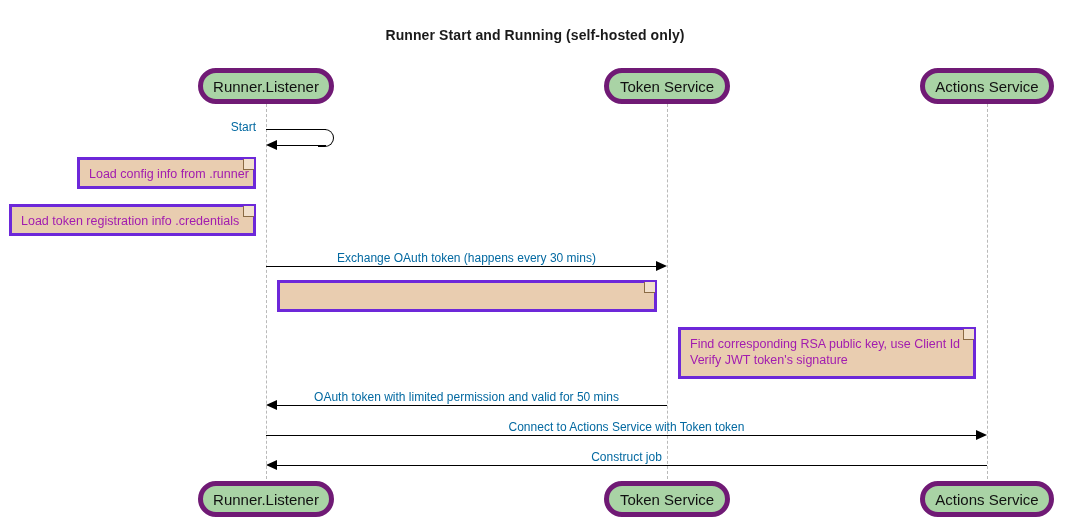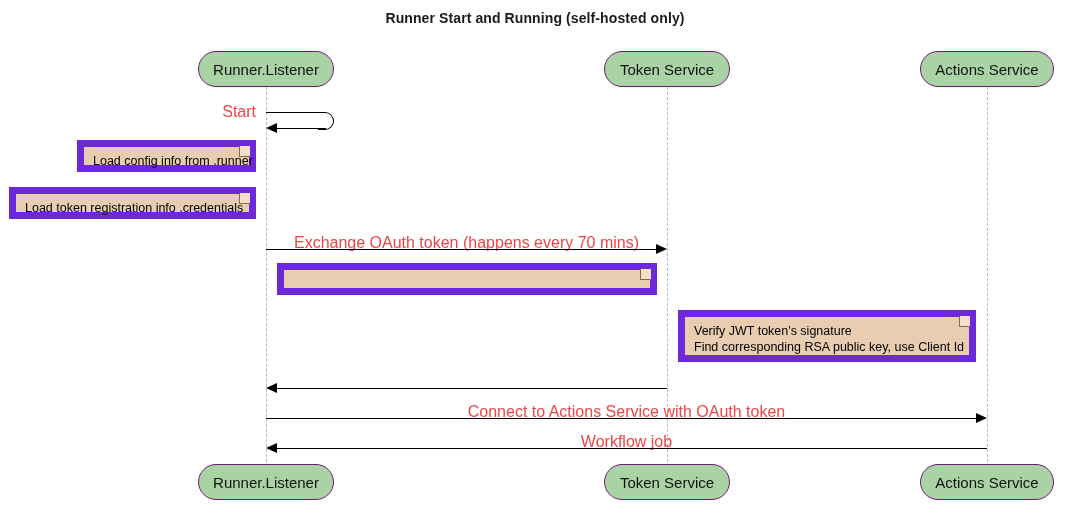--- a/index.html
+++ b/index.html
@@ -2,56 +2,56 @@
 <html><head>
 <meta charset="utf-8">
 <style>
   html,body{margin:0;padding:0;}
   body{
     width:1070px;height:525px;background:#ffffff;
     font-family:"Liberation Sans", sans-serif;
     position:relative;overflow:hidden;
     -webkit-font-smoothing:antialiased;
   }
-  #diagram{position:absolute;left:0;top:0;width:1070px;height:453px;}
+  #diagram{position:absolute;left:0;top:17px;width:1070px;height:453px;}
 
   .title{
     position:absolute;left:0;top:10px;width:1070px;text-align:center;
     font-size:14px;font-weight:bold;color:#1a1a1a;letter-spacing:0.1px;
   }
 
   
   .lifeline{
     position:absolute;width:0;border-left:1px dashed #b9b9b9;
   }
 
   
   .participant{
     position:absolute;height:36px;border-radius:18px;
-    background:#a9d3a5;border:1px solid #701a75;
+    background:#a9d3a5;border:5px solid #701a75;
     display:flex;align-items:center;justify-content:center;
     font-size:15px;color:#111;box-sizing:border-box;
   }
 
   
   .note{
-    position:absolute;background:#e9cdb0;border:7px solid #6d28d9;
+    position:absolute;background:#e9cdb0;border:3px solid #6d28d9;
     box-sizing:border-box;padding:6px 9px 9px 9px;
-    font-size:12.5px;color:#000000;line-height:16px;
+    font-size:12.5px;color:#a21caf;line-height:16px;
   }
   .note .fold{
     position:absolute;right:-1px;top:-1px;width:11px;height:11px;
     background:#f2e0cc;border-left:1px solid #8a6a44;border-bottom:1px solid #8a6a44;
     box-sizing:border-box;
   }
   .note-line{display:block;white-space:nowrap;}
 
   
   .msg-label{
-    position:absolute;font-size:16px;color:#ef4444;white-space:nowrap;
+    position:absolute;font-size:12px;color:#0369a1;white-space:nowrap;
     text-align:center;
   }
   .msg-line{
     position:absolute;height:0;border-top:1.6px solid #000;
   }
   .arrowhead{
     position:absolute;width:0;height:0;
     border-top:5.5px solid transparent;border-bottom:5.5px solid transparent;
   }
   .arrow-right{border-left:11px solid #000;}
@@ -96,48 +96,49 @@
   <div class="participant" style="left:920px;top:464px;width:134px;">
     <span>Actions Service</span>
   </div>
 
   <div class="msg-label" style="left:196px;top:103px;width:60px;text-align:right;">Start</div>
   <div class="loop-top" style="left:266px;top:112px;width:60px;"></div>
   <div class="loop-right" style="left:318px;top:112px;width:16px;height:18px;border-top:1.6px solid #000;border-bottom:1.6px solid #000;border-right:1.6px solid #000;"></div>
   <div class="loop-bottom" style="left:272px;top:128px;width:54px;"></div>
   <div class="arrowhead arrow-left" style="left:266px;top:123px;"></div>
 
-  <div class="msg-label" style="left:266px;top:234px;width:401px;">Exchange OAuth token (happens every 70 mins)</div>
+  <div class="msg-label" style="left:266px;top:234px;width:401px;">Exchange OAuth token (happens every 30 mins)</div>
   <div class="msg-line" style="left:266px;top:249px;width:390px;"></div>
   <div class="arrowhead arrow-right" style="left:656px;top:244px;"></div>
 
+  <div class="msg-label" style="left:266px;top:373px;width:401px;">OAuth token with limited permission and valid for 50 mins</div>
   <div class="msg-line" style="left:277px;top:388px;width:390px;"></div>
   <div class="arrowhead arrow-left" style="left:266px;top:383px;"></div>
 
-  <div class="msg-label" style="left:266px;top:403px;width:721px;">Connect to Actions Service with OAuth token</div>
+  <div class="msg-label" style="left:266px;top:403px;width:721px;">Connect to Actions Service with Token token</div>
   <div class="msg-line" style="left:266px;top:418px;width:710px;"></div>
   <div class="arrowhead arrow-right" style="left:976px;top:413px;"></div>
 
-  <div class="msg-label" style="left:266px;top:433px;width:721px;">Workflow job</div>
+  <div class="msg-label" style="left:266px;top:433px;width:721px;">Construct job</div>
   <div class="msg-line" style="left:277px;top:448px;width:710px;"></div>
   <div class="arrowhead arrow-left" style="left:266px;top:443px;"></div>
 
   <div class="note" style="left:77px;top:140px;width:179px;height:32px;">
     <span class="fold"></span>
     <span class="note-line">Load config info from .runner</span>
   </div>
 
   <div class="note" style="left:9px;top:187px;width:247px;height:32px;">
     <span class="fold"></span>
     <span class="note-line">Load token registration info .credentials</span>
   </div>
 
   <div class="note" style="left:277px;top:263px;width:380px;height:32px;">
     <span class="fold"></span>
   </div>
 
   <div class="note" style="left:678px;top:310px;width:298px;height:52px;">
     <span class="fold"></span>
+    <span class="note-line">Find corresponding RSA public key, use Client Id</span>
     <span class="note-line">Verify JWT token's signature</span>
-    <span class="note-line">Find corresponding RSA public key, use Client Id</span>
   </div>
 
 </div>
 
 </body></html>

